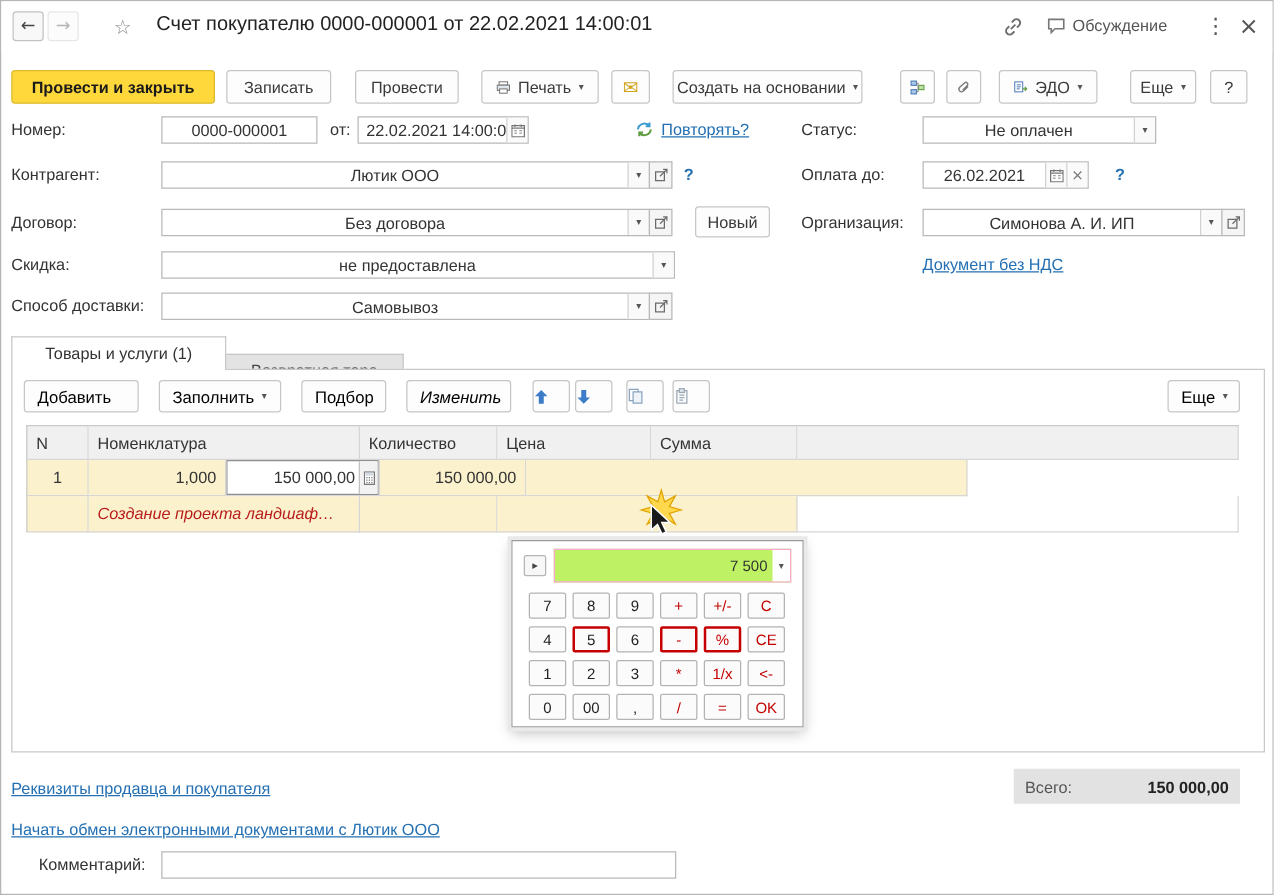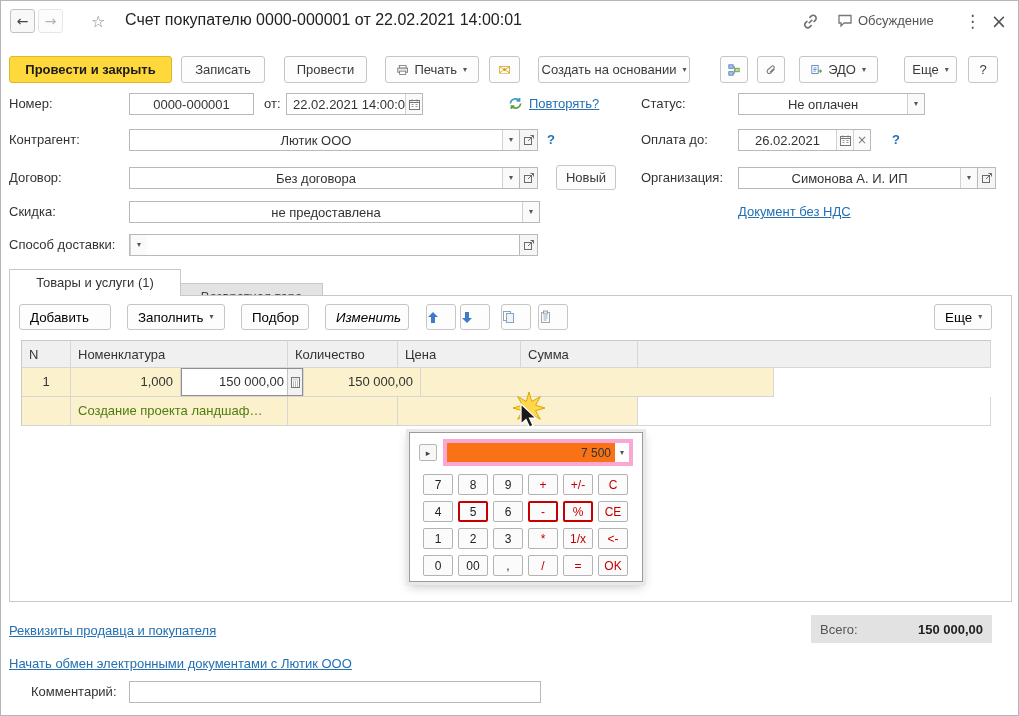--- a/index.html
+++ b/index.html
@@ -47,27 +47,27 @@
   .ghead .gcell:first-child, .gbody .gcell:first-child { border-left:1px solid #c9c9c9; }
   .gbody .gcell { height:29px; line-height:28px; }
   .yellow { background:#fbf2cd; }
   .num-r { text-align:right; }
   .c-n { width:50px; } .c-nom { width:217px; } .c-qty { width:110px; } .c-price { width:123px; } .c-sum { width:117px; } .c-fill { width:353px; }
 
   .price-edit { width:100%; height:100%; background:#fff; border:1px solid #8f8f8f; display:flex; align-items:center; }
   .price-edit .val { flex:1; text-align:right; padding-right:3px; }
   .calcbtn { width:15px; height:100%; border-left:1px solid #c2c2c2; background:#f2f2f2; display:flex; align-items:center; justify-content:center; cursor:pointer; }
 
-  .subtext { color:#4d7c0f; }
+  .subtext { font-style:italic; color:#b91c1c; }
 
   
   .calc { position:absolute; left:408px; top:431px; width:234px; height:150px; background:#fff; border:1px solid #9b9b9b; outline:3px solid #e9e9e9; box-shadow:0 4px 10px rgba(0,0,0,.25); z-index:50; }
   .calc-top { display:flex; align-items:center; padding:6px 9px 0 9px; gap:6px; }
   .calc-side { width:18px; height:17px; border:1px solid #b5b5b5; border-radius:2px; background:#f7f7f7; font-size:9px; color:#444; display:flex; align-items:center; justify-content:center; cursor:pointer; }
-  .calc-display { flex:1; height:27px; border:4px solid #f9a8d4; display:flex; align-items:center; background:#f97316; }
+  .calc-display { flex:1; height:27px; border:1px solid #f9a8d4; display:flex; align-items:center; background:#bef264; }
   .calc-display .val { flex:1; text-align:right; padding-right:4px; font-size:12px; }
   .calc-display .zone { width:14px; height:100%; background:#fff; border-left:none; }
   .calc-grid { display:grid; grid-template-columns:repeat(6,30px); grid-auto-rows:21px; gap:6px 5px; padding:8px 0 0 13px; }
   .ckey { border:1px solid #b3b3b3; border-radius:2px; background:#fbfbfb; font-size:12px; color:#222; display:flex; align-items:center; justify-content:center; cursor:pointer; padding:0; font-family:"Liberation Sans",sans-serif; }
   .ckey.op { color:#c40000; }
   .ckey.hl { border:2px solid #c40000; }
 
   
   .total-strip { position:absolute; left:810px; top:614px; width:181px; height:28px; background:#e2e2e2; display:flex; align-items:center; justify-content:space-between; padding:0 9px; }
   .total-strip .t-lbl { color:#555; }
@@ -258,20 +258,21 @@
   <div class="combo" style="left:128px; top:200px; width:411px;">
     <span class="val">не предоставлена</span>
     <span class="zone ico">
         <span class="caret">▾</span>
       </span>
   </div>
   <div class="abs link" style="left:737px; top:203px;">Документ без НДС</div>
 
   <div class="lbl" style="left:8px; top:233px;">Способ доставки:</div>
   <div class="combo" style="left:128px; top:233px; width:391px;">
+    <span class="val">Самовывоз</span>
     <span class="zone ico">
         <span class="caret">▾</span>
       </span>
   </div>
   <div class="sidebtn" style="left:518px; top:233px;">
     <svg width="12" height="12" viewBox="0 0 12 12" fill="none" stroke="#6b6b6b">
       <rect x="1.5" y="3.5" width="7" height="7"></rect>
         <path d="M5 7 L10.5 1.5 M7.5 1.5 h3 v3"></path>
     </svg>
   </div>

